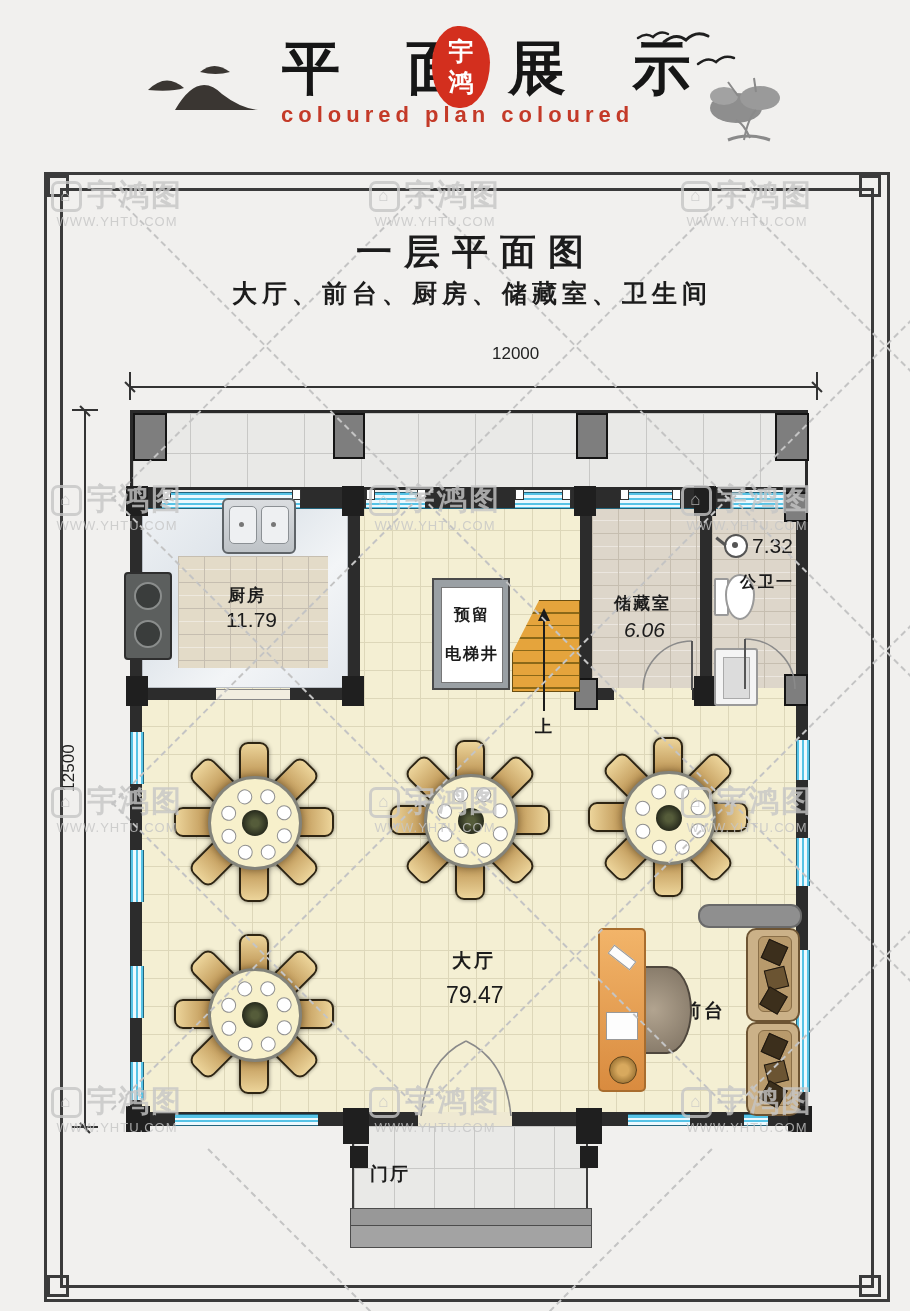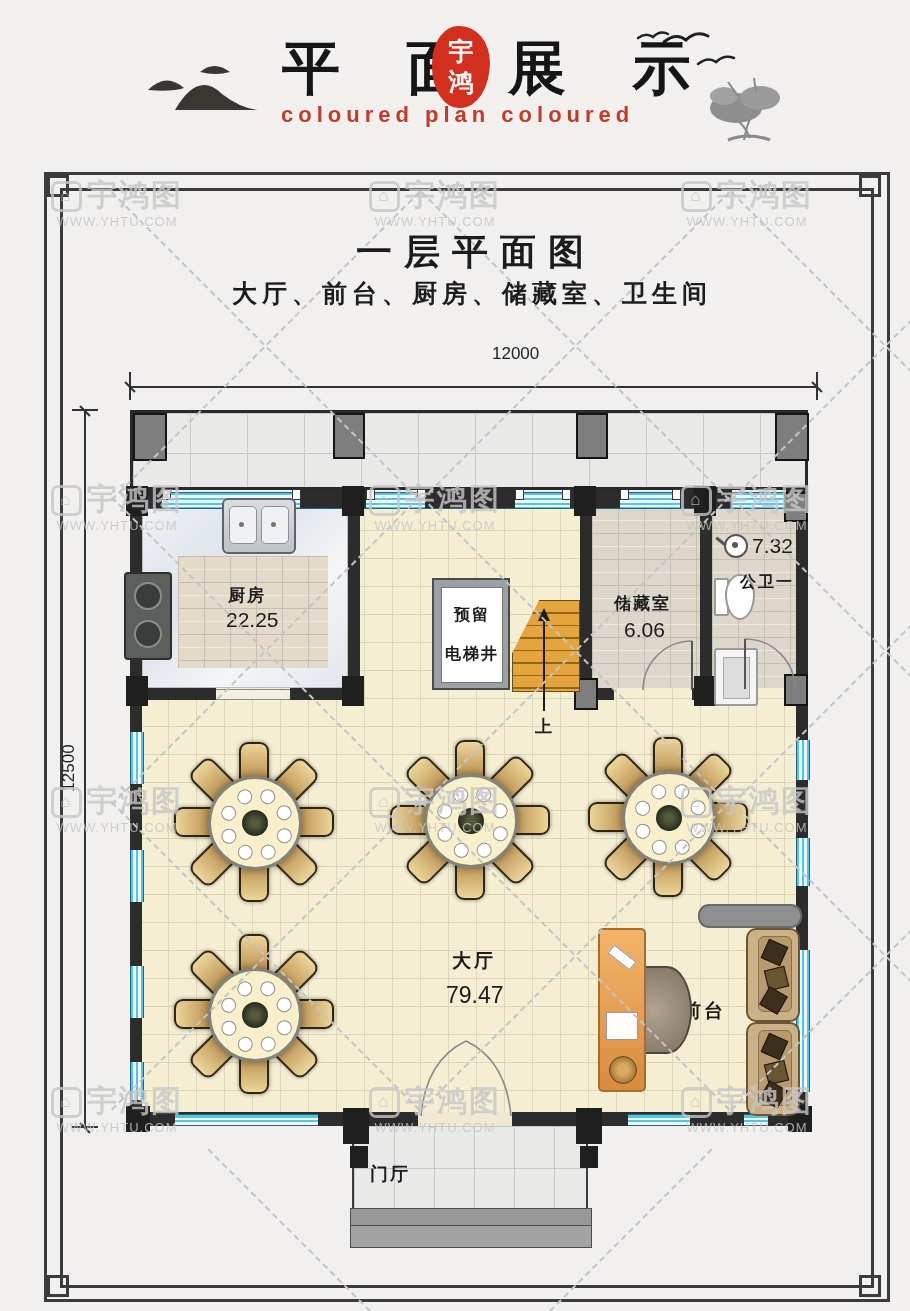--- a/index.html
+++ b/index.html
@@ -274,21 +274,21 @@
     <div class="basin" style="left:5px;top:6px;"></div>
       <div class="basin" style="left:37px;top:6px;"></div>
     <div class="drain" style="left:15px;top:22px;"></div>
       <div class="drain" style="left:47px;top:22px;"></div>
   </div>
   <div class="abs stove" style="left:-6px;top:162px;width:44px;height:84px;">
     <div class="burner" style="left:8px;top:8px;"></div>
       <div class="burner" style="left:8px;top:46px;"></div>
   </div>
   <div class="abs lbl" style="left:98px;top:174px;font-size:17px;letter-spacing:2px;">厨房</div>
-  <div class="abs lbl" style="left:96px;top:198px;font-size:21px;font-family:'Liberation Sans',sans-serif;font-weight:400;">22.25</div>
+  <div class="abs lbl" style="left:96px;top:198px;font-size:21px;font-family:'Liberation Sans',sans-serif;font-weight:400;">11.79</div>
 
   <div class="abs wall" style="left:218px;top:80px;width:12px;height:210px;"></div>
   <div class="abs wall" style="left:0;top:278px;width:86px;height:12px;"></div>
   <div class="abs wall" style="left:160px;top:278px;width:70px;height:12px;"></div>
   <div class="abs" style="left:86px;top:279px;width:74px;height:9px;background:#f2eee0;border-top:1px solid #888;border-bottom:1px solid #888;z-index:5;"></div>
 
   <div class="abs elev" style="left:302px;top:168px;width:78px;height:112px;">
     <div class="elev-in">
       <span>预留</span>
       <span>电梯井</span>
@@ -296,21 +296,21 @@
   </div>
 
   <div class="abs stairs" style="left:382px;top:190px;width:66px;height:90px;"></div>
   <div class="abs" style="left:413px;top:205px;width:2px;height:96px;background:#1c1c1c;z-index:7;"></div>
   <div class="abs" style="left:408px;top:198px;width:0;height:0;border-left:6px solid transparent;border-right:6px solid transparent;border-bottom:13px solid #1c1c1c;z-index:7;"></div>
   <div class="abs lbl" style="left:405px;top:305px;font-size:17px;">上</div>
 
   <div class="abs wall" style="left:450px;top:80px;width:12px;height:210px;"></div>
   <div class="abs floor-patch" style="left:462px;top:97px;width:108px;height:181px;"></div>
   <div class="abs lbl" style="left:484px;top:182px;font-size:17px;letter-spacing:2px;">储藏室</div>
-  <div class="abs lbl" style="left:494px;top:208px;font-size:21px;font-family:'Liberation Sans',sans-serif;font-weight:400;">6.06</div>
+  <div class="abs lbl" style="left:494px;top:208px;font-size:21px;font-family:'Liberation Sans',sans-serif;font-weight:400;font-style:italic;">6.06</div>
   <div class="abs wall" style="left:570px;top:80px;width:12px;height:210px;"></div>
   <div class="abs wall" style="left:450px;top:278px;width:34px;height:12px;"></div>
   <div class="abs wall" style="left:562px;top:278px;width:20px;height:12px;"></div>
   <svg class="abs door-svg" style="left:512px;top:230px;" width="51" height="51" viewBox="0 0 51 51">
     <path d="M1 50 A49 49 0 0 1 50 1" fill="none" stroke="#8a8a8a" stroke-width="1.5"></path>
     <line x1="50" y1="1" x2="50" y2="50" stroke="#555" stroke-width="2"></line>
   </svg>
 
   <div class="abs floor-patch" style="left:582px;top:97px;width:84px;height:181px;"></div>
   <div class="abs" style="left:594px;top:124px;width:20px;height:20px;border-radius:50%;background:#fff;border:2px solid #555;z-index:5;"></div>

